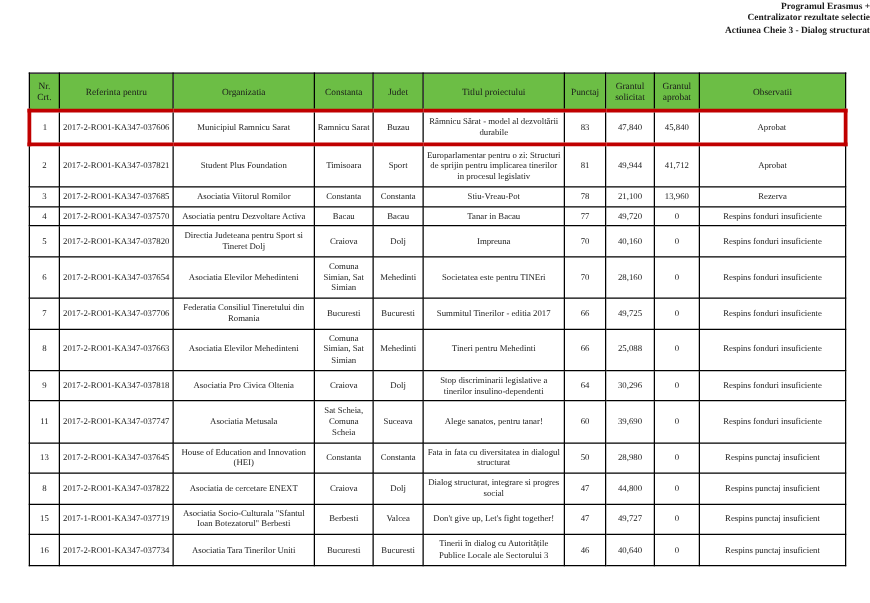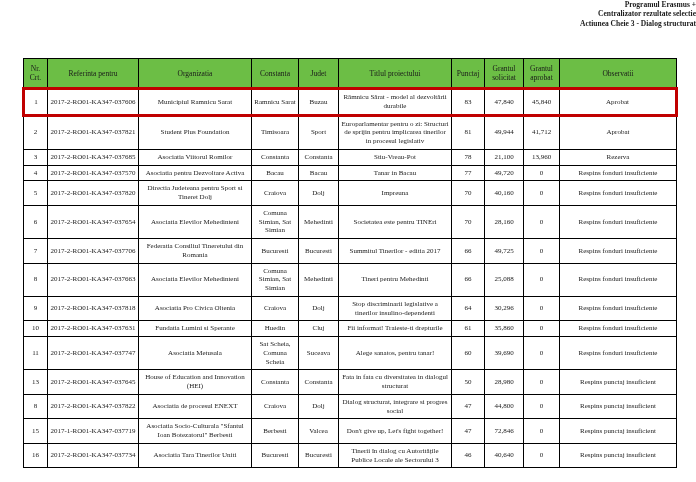--- a/index.html
+++ b/index.html
@@ -194,32 +194,20 @@
         <td>Asociatia Pro Civica Oltenia</td>
         <td>Craiova</td>
         <td>Dolj</td>
         <td>Stop discriminarii legislative a tinerilor insulino-dependenti</td>
         <td>64</td>
         <td>30,296</td>
         <td>0</td>
         <td>Respins fonduri insuficiente</td>
       </tr>
       <tr>
-        <td>10</td>
-        <td>2017-2-RO01-KA347-037631</td>
-        <td>Fundatia Lumini si Sperante</td>
-        <td>Huedin</td>
-        <td>Cluj</td>
-        <td>Fii informat! Traieste-ti drepturile</td>
-        <td>61</td>
-        <td>35,860</td>
-        <td>0</td>
-        <td>Respins fonduri insuficiente</td>
-      </tr>
-      <tr>
         <td>11</td>
         <td>2017-2-RO01-KA347-037747</td>
         <td>Asociatia Metusala</td>
         <td>Sat Scheia, Comuna Scheia</td>
         <td>Suceava</td>
         <td>Alege sanatos, pentru tanar!</td>
         <td>60</td>
         <td>39,690</td>
         <td>0</td>
         <td>Respins fonduri insuficiente</td>
@@ -232,38 +220,38 @@
         <td>Constanta</td>
         <td>Fata in fata cu diversitatea in dialogul structurat</td>
         <td>50</td>
         <td>28,980</td>
         <td>0</td>
         <td>Respins punctaj insuficient</td>
       </tr>
       <tr>
         <td>8</td>
         <td>2017-2-RO01-KA347-037822</td>
-        <td>Asociatia de procesul ENEXT</td>
+        <td>Asociatia de cercetare ENEXT</td>
         <td>Craiova</td>
         <td>Dolj</td>
         <td>Dialog structurat, integrare si progres social</td>
         <td>47</td>
         <td>44,800</td>
         <td>0</td>
         <td>Respins punctaj insuficient</td>
       </tr>
       <tr>
         <td>15</td>
         <td>2017-1-RO01-KA347-037719</td>
         <td>Asociatia Socio-Culturala "Sfantul Ioan Botezatorul" Berbesti</td>
         <td>Berbesti</td>
         <td>Valcea</td>
         <td>Don't give up, Let's fight together!</td>
         <td>47</td>
-        <td>72,846</td>
+        <td>49,727</td>
         <td>0</td>
         <td>Respins punctaj insuficient</td>
       </tr>
       <tr>
         <td>16</td>
         <td>2017-2-RO01-KA347-037734</td>
         <td>Asociatia Tara Tinerilor Uniti</td>
         <td>Bucuresti</td>
         <td>Bucuresti</td>
         <td>Tinerii în dialog cu Autoritățile Publice Locale ale Sectorului 3</td>

